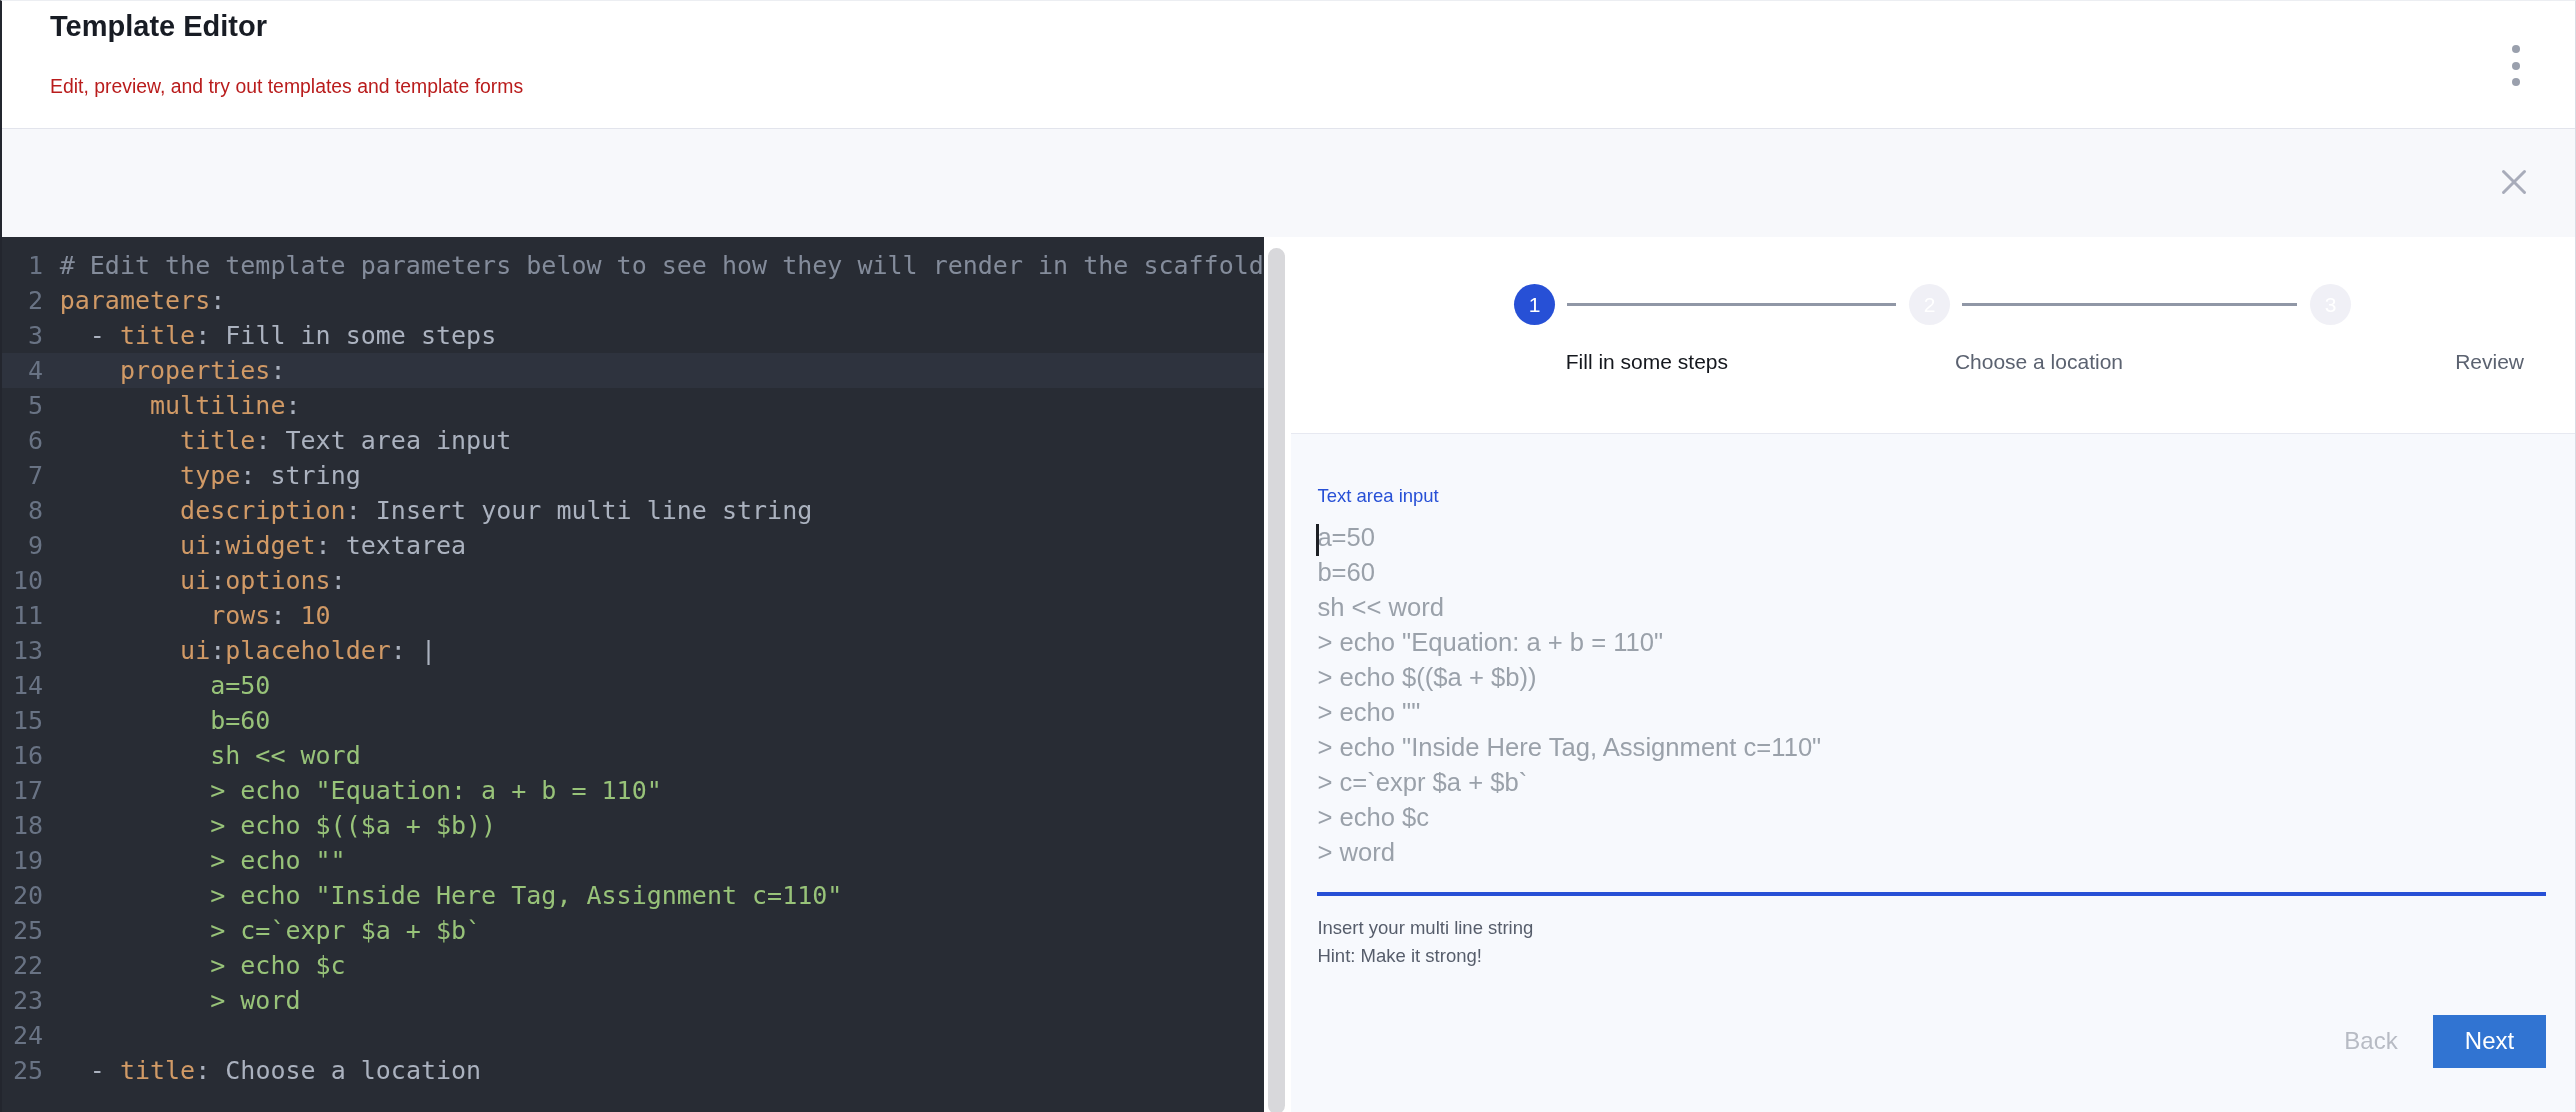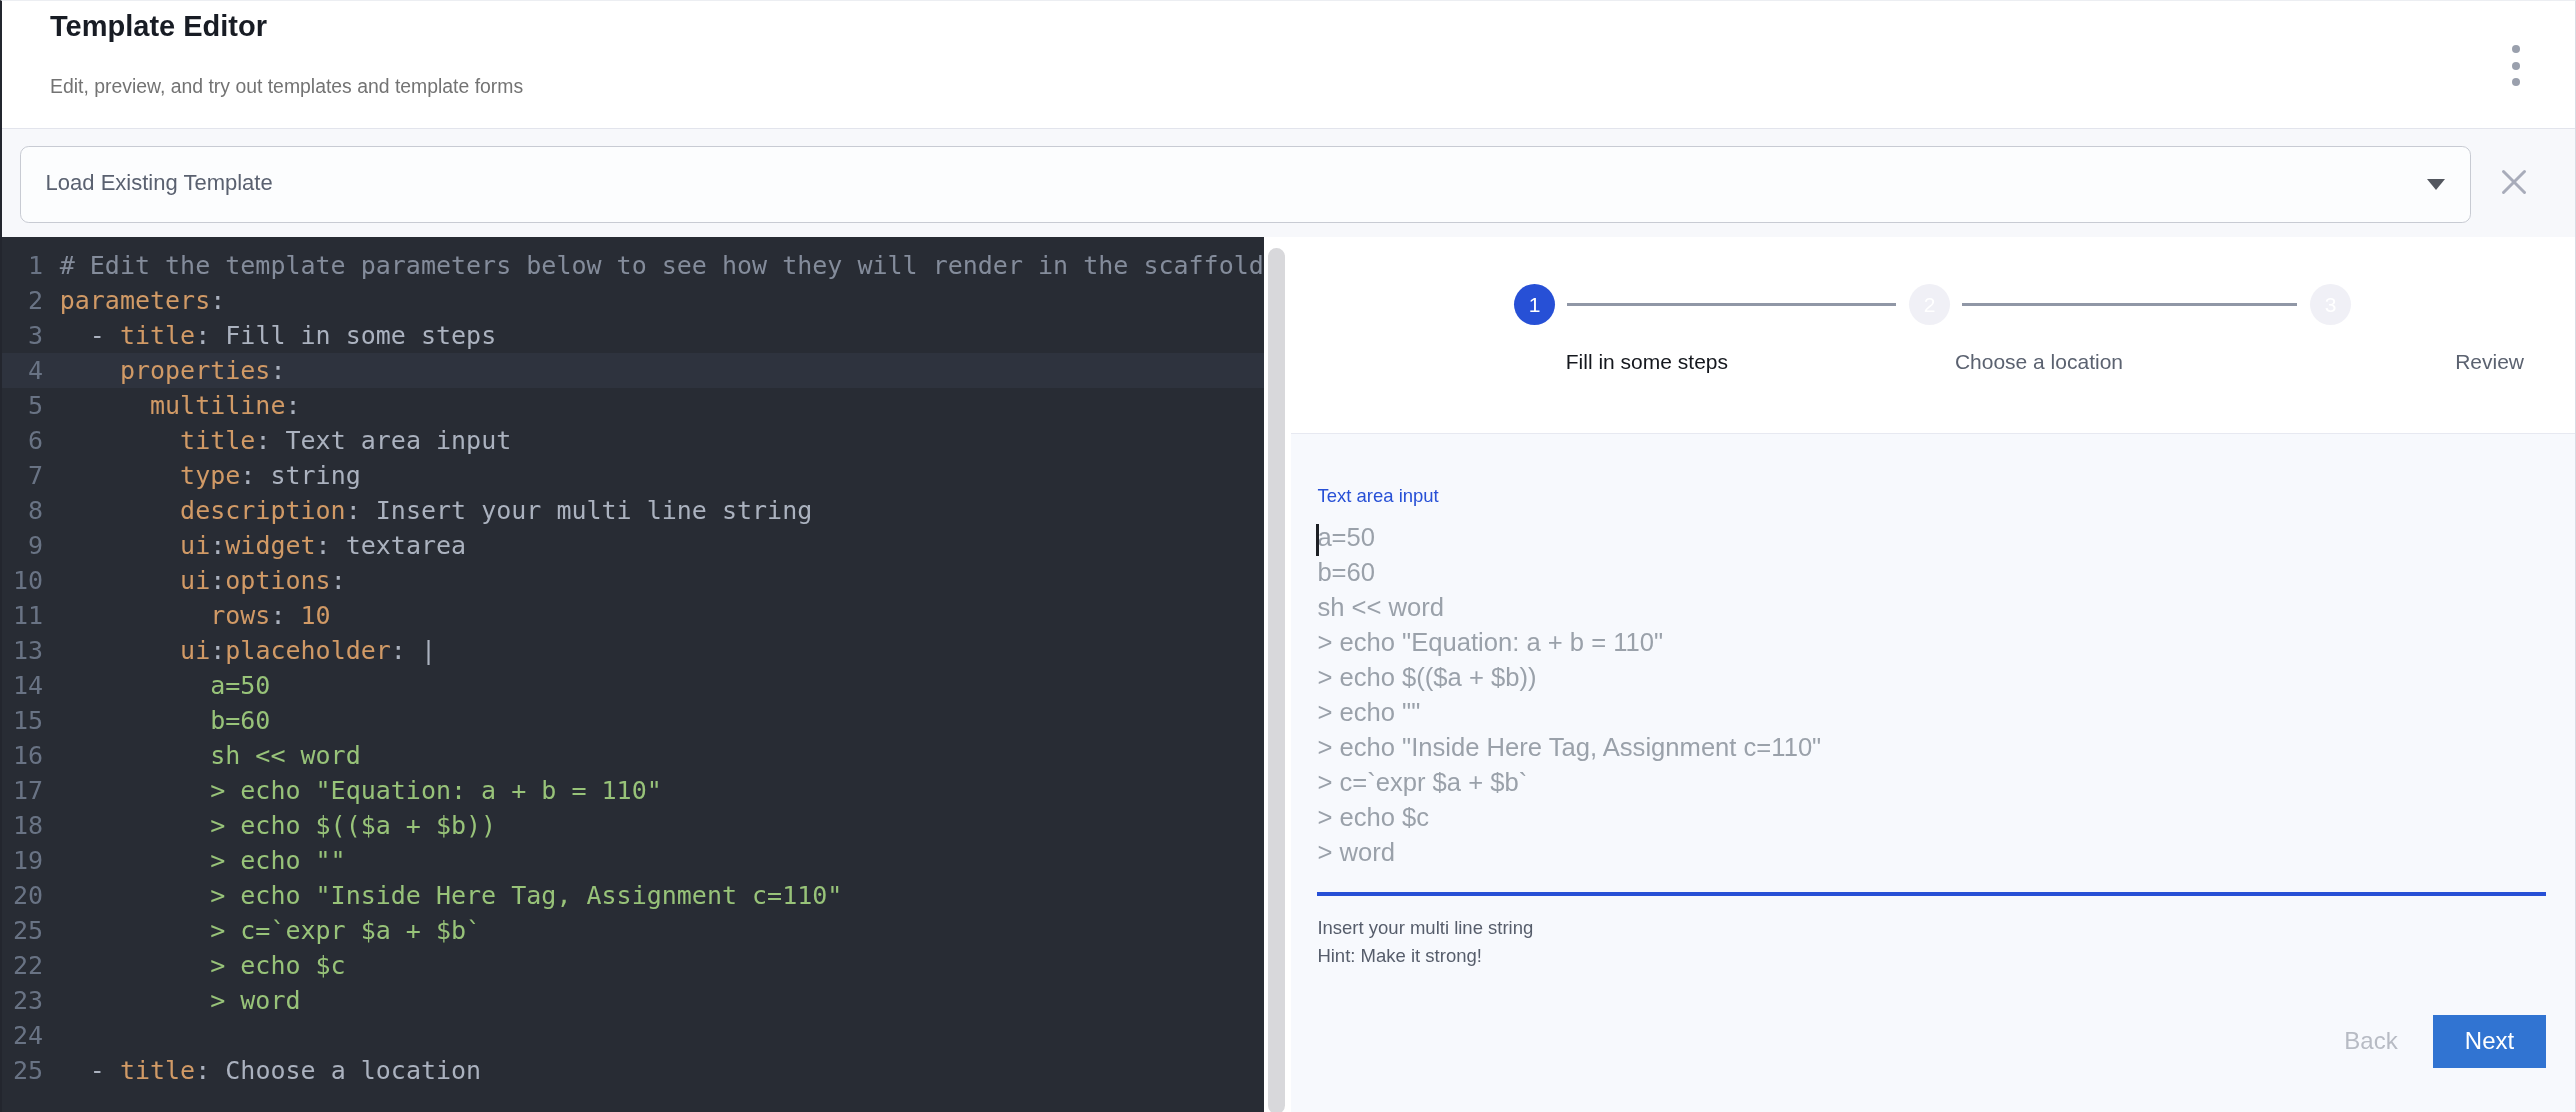--- a/index.html
+++ b/index.html
@@ -4,21 +4,21 @@
 <style>
   html,body{margin:0;padding:0;background:#ffffff;}
   .page{position:relative;width:2576px;height:1113px;overflow:hidden;background:#ffffff;
         font-family:"Liberation Sans",sans-serif;
         border-left:2.6px solid #23262e;border-right:1.8px solid #d9dbe3;border-top:1.8px solid #eceef2;
         box-sizing:border-box;}
   
   .header{position:absolute;left:0;top:0;width:100%;height:128px;background:#ffffff;
           border-bottom:1.8px solid #e2e4ec;box-sizing:border-box;}
   .title{position:absolute;left:48px;top:8.8px;font-size:29px;font-weight:700;color:#181c24;}
-  .subtitle{position:absolute;left:48px;top:74px;font-size:19.4px;color:#737373;}
+  .subtitle{position:absolute;left:48px;top:74px;font-size:19.4px;color:#b91c1c;}
   .kebab{position:absolute;left:2502px;top:44px;width:23px;height:41px;display:flex;flex-direction:column;
          justify-content:space-between;align-items:center;cursor:pointer;}
   .kebab .dot{width:8px;height:8px;border-radius:50%;background:#9aa0ad;}
   
   .loadbar{position:absolute;left:0;top:128px;width:100%;height:108px;background:#f7f8fb;}
   .select{position:absolute;left:17.6px;top:17px;width:2451px;height:77px;background:#fcfdfe;
           border:1.8px solid #c8cbd3;border-radius:8.8px;box-sizing:border-box;cursor:pointer;}
   .select-text{position:absolute;left:25px;top:23px;font-size:22px;color:#5a6170;}
   .caret{position:absolute;right:25px;top:32px;width:0;height:0;
          border-left:9.7px solid transparent;border-right:9.7px solid transparent;border-top:11.5px solid #53575f;}
@@ -72,24 +72,20 @@
     <div class="title">Template Editor</div>
     <div class="subtitle">Edit, preview, and try out templates and template forms</div>
     <div class="kebab">
       <span class="dot"></span>
       <span class="dot"></span>
       <span class="dot"></span>
     </div>
   </div>
 
   <div class="loadbar">
-    <div class="select">
-      <span class="select-text">Load Existing Template</span>
-      <span class="caret"></span>
-    </div>
     <div class="clear-x">
       <svg width="28" height="28" viewBox="0 0 32 32">
         <line x1="4" y1="4" x2="28" y2="28" stroke="#a8acba" stroke-width="3.4" stroke-linecap="round"></line>
         <line x1="28" y1="4" x2="4" y2="28" stroke="#a8acba" stroke-width="3.4" stroke-linecap="round"></line>
       </svg>
     </div>
   </div>
 
   <div class="editor">
     <div class="lines">

